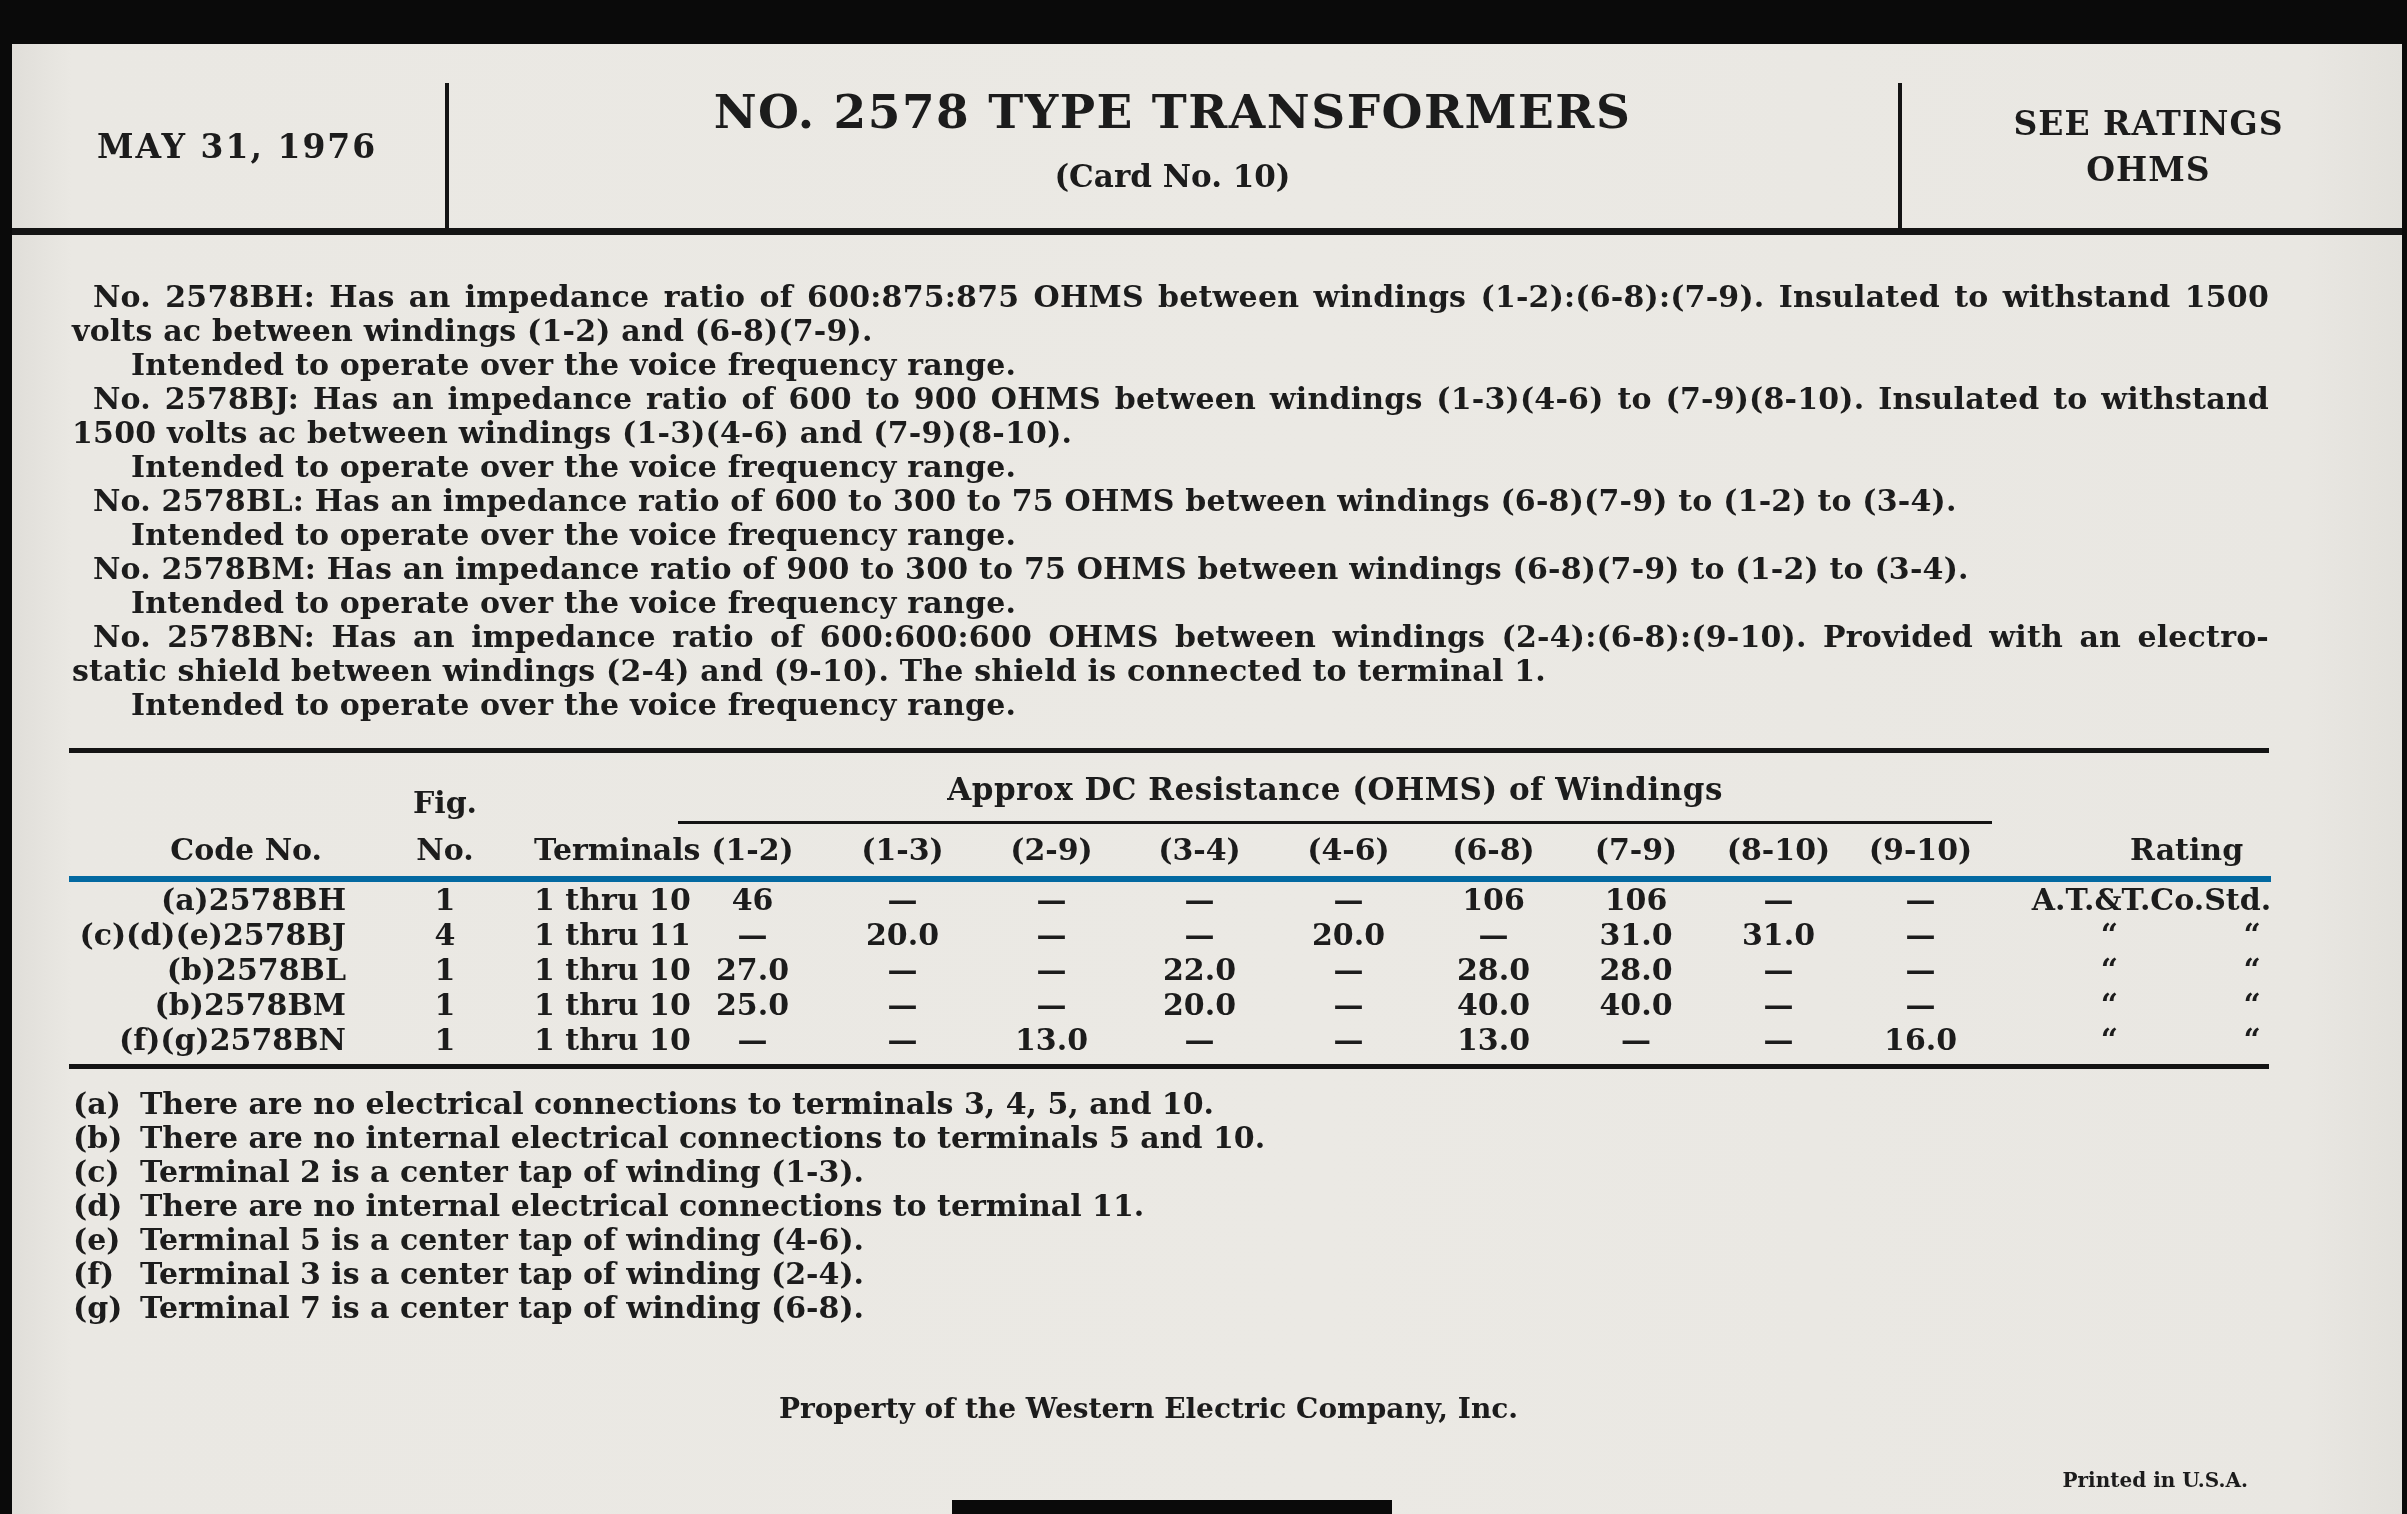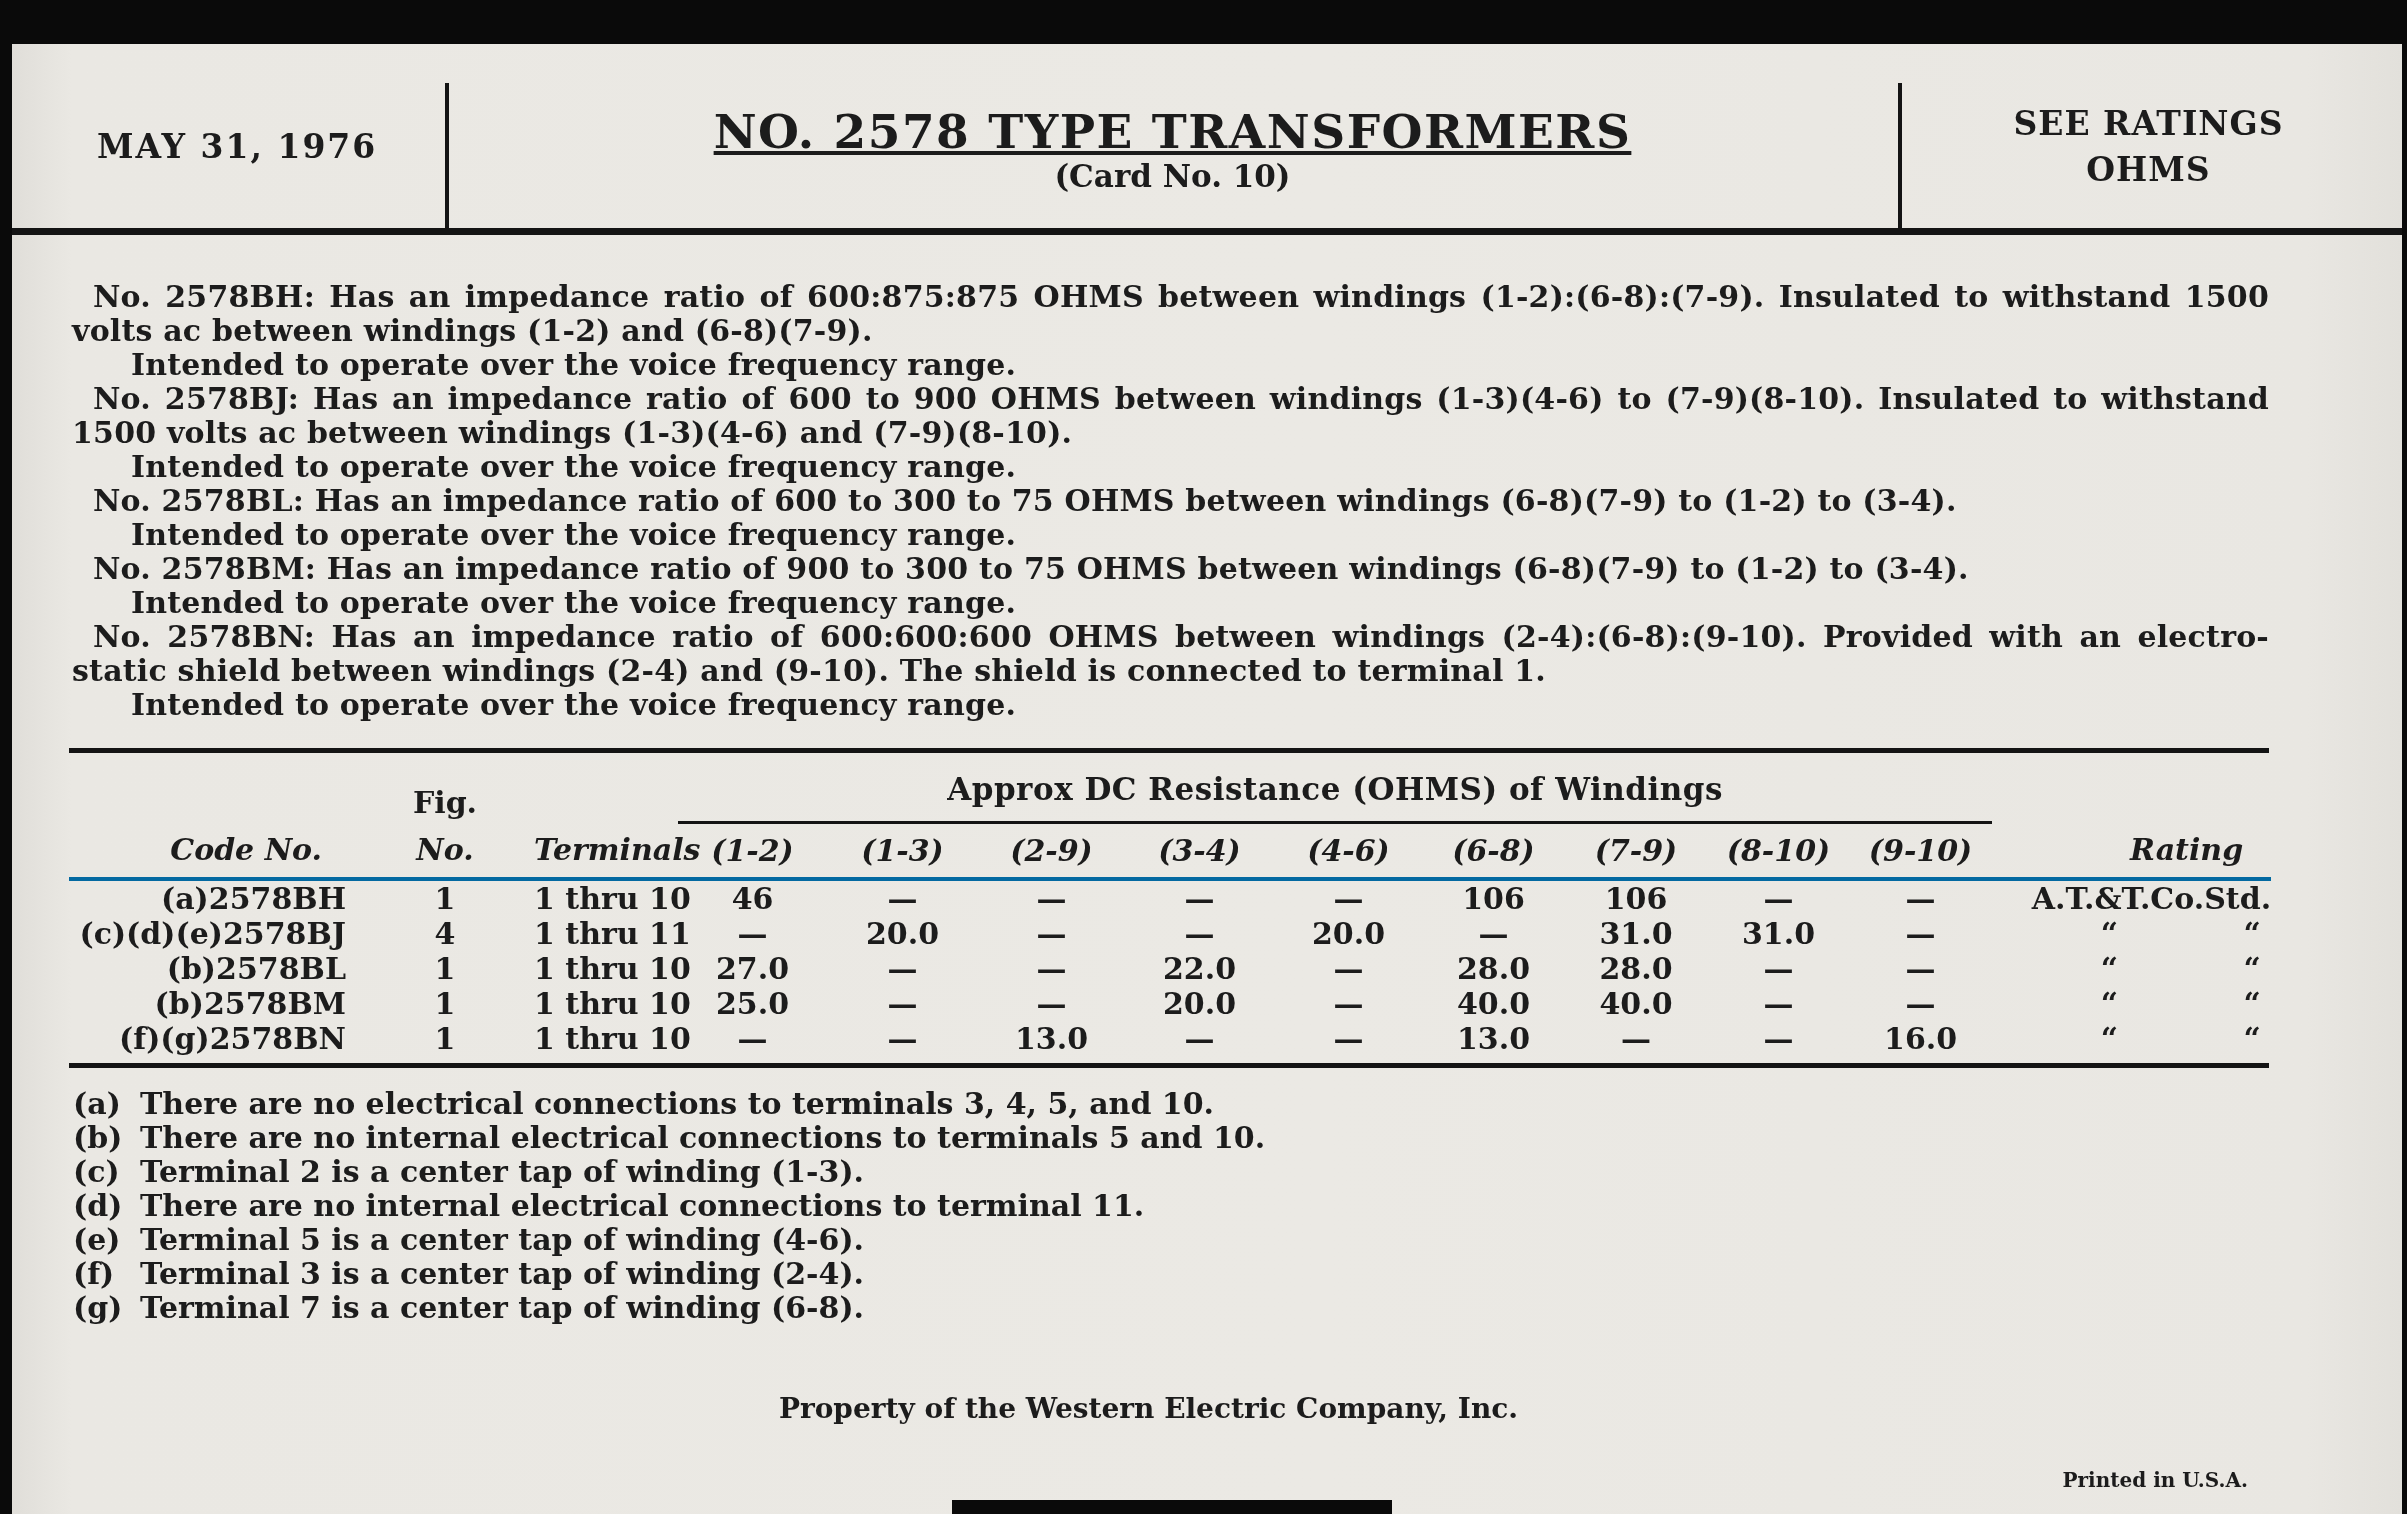--- a/index.html
+++ b/index.html
@@ -10,21 +10,21 @@
            background:linear-gradient(90deg,#e0ded9 0,#eae8e3 2.5%,#ebe9e4 55%,#e9e7e2 96%,#e2e0db 100%); }
   .edge { position:absolute; background:#0a0a0a; }
   .edge-top { left:0; top:0; width:2408px; height:44px; }
   .edge-left { left:0; top:0; width:12px; height:1515px; }
   .edge-right { right:0; top:0; width:6px; height:1515px; }
 
   
   .hdr-date { position:absolute; left:97px; top:127px; font-size:33px; font-weight:bold; letter-spacing:2px; white-space:nowrap; }
   .vline { position:absolute; width:4px; top:83px; height:145px; background:#141414; }
   .v1 { left:445px; } .v2 { left:1898px; }
-  .hdr-title { position:absolute; left:450px; width:1445px; top:104px; text-align:center; font-size:47px; font-weight:bold; letter-spacing:1.5px; white-space:nowrap;text-decoration:underline; }
+  .hdr-title { position:absolute; left:450px; width:1445px; top:84px; text-align:center; font-size:47px; font-weight:bold; letter-spacing:1.5px; white-space:nowrap; }
   .hdr-sub   { position:absolute; left:450px; width:1445px; top:158px; text-align:center; font-size:31px; font-weight:bold; }
   .hdr-ratings { position:absolute; left:1902px; width:493px; top:101px; text-align:center; font-size:33px; font-weight:bold; line-height:46px; letter-spacing:1px; }
   .hdr-rule { position:absolute; left:12px; width:2390px; top:228px; height:7px; background:#141414; }
 
   
   .descriptions { position:absolute; left:0; top:280px; width:2273px; }
   .bline { font-size:30px; font-weight:bold; line-height:34px; height:34px; white-space:nowrap; letter-spacing:0.2px; }
   .bline.first { padding-left:93px; }
   .bline.cont  { padding-left:72px; }
   .bline.note  { padding-left:131px; }
@@ -32,21 +32,21 @@
 
   
   .tablewrap { position:absolute; left:69px; top:748px; width:2200px; }
   .rule-db { height:3px; border-top:4px solid #141414; border-bottom:1px solid #141414; }
   .rule-bottom { margin-top:7px; }
   table { width:100%; border-collapse:collapse; table-layout:fixed; font-size:30px; font-weight:bold; }
   th { font-weight:bold; padding:0; }
   .thA th { height:69px; vertical-align:bottom; }
   .thA .figtop { text-align:center; padding-bottom:2px; }
   .thA .spanhdr { text-align:center; font-size:31px; padding-bottom:14px; border-bottom:3px solid #141414; letter-spacing:0.5px; }
-  .thB th { height:57px; vertical-align:middle; text-align:center; border-bottom:4px solid #0369a1;font-style:italic; }
+  .thB th { height:57px; vertical-align:middle; text-align:center; border-bottom:6px solid #0369a1; }
   .thB th:first-child { text-align:right; padding-right:34px; }
   .thB th:last-child { text-align:right; padding-right:28px; }
   tbody td { height:34px; text-align:center; vertical-align:middle; padding:0; font-size:30px; font-weight:bold; white-space:nowrap; }
   tbody td:first-child { text-align:right; padding-right:10px; }
   tbody td:last-child { text-align:right; }
 
   
   .footnotes { position:absolute; left:73px; top:1087px; width:2198px; }
   .fline { font-size:30px; font-weight:bold; line-height:34px; height:34px; white-space:nowrap; }
   .flabel { display:inline-block; width:67px; }

